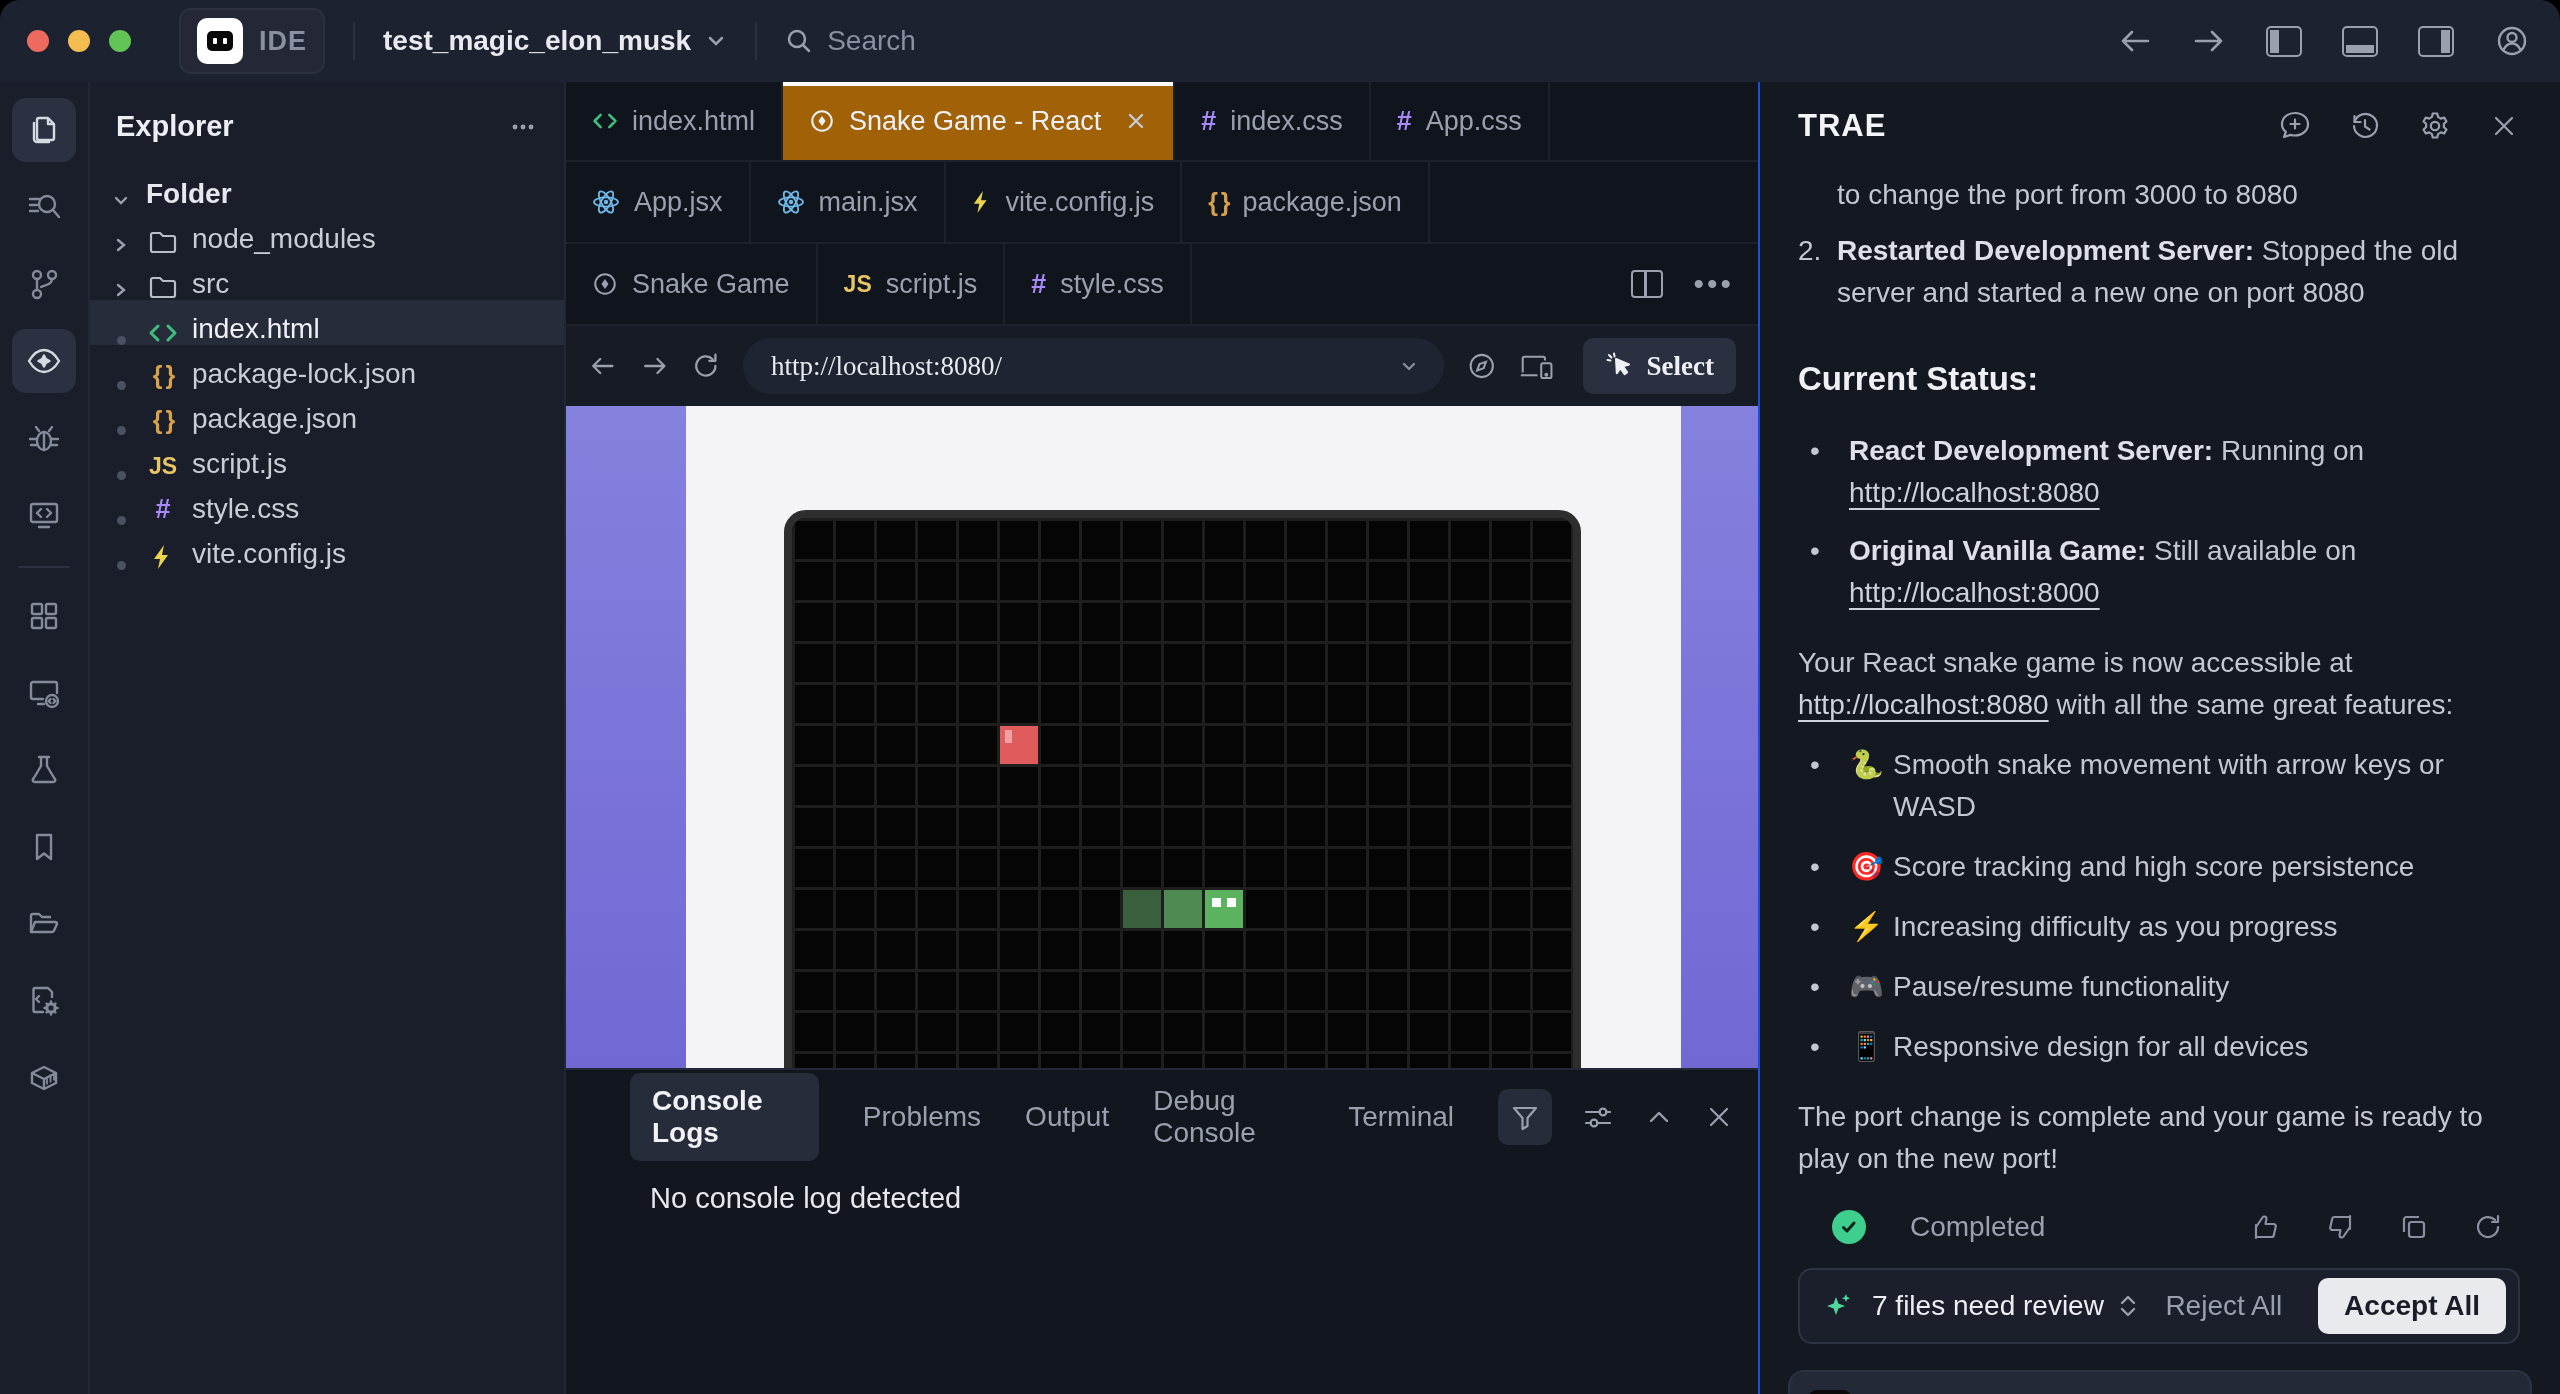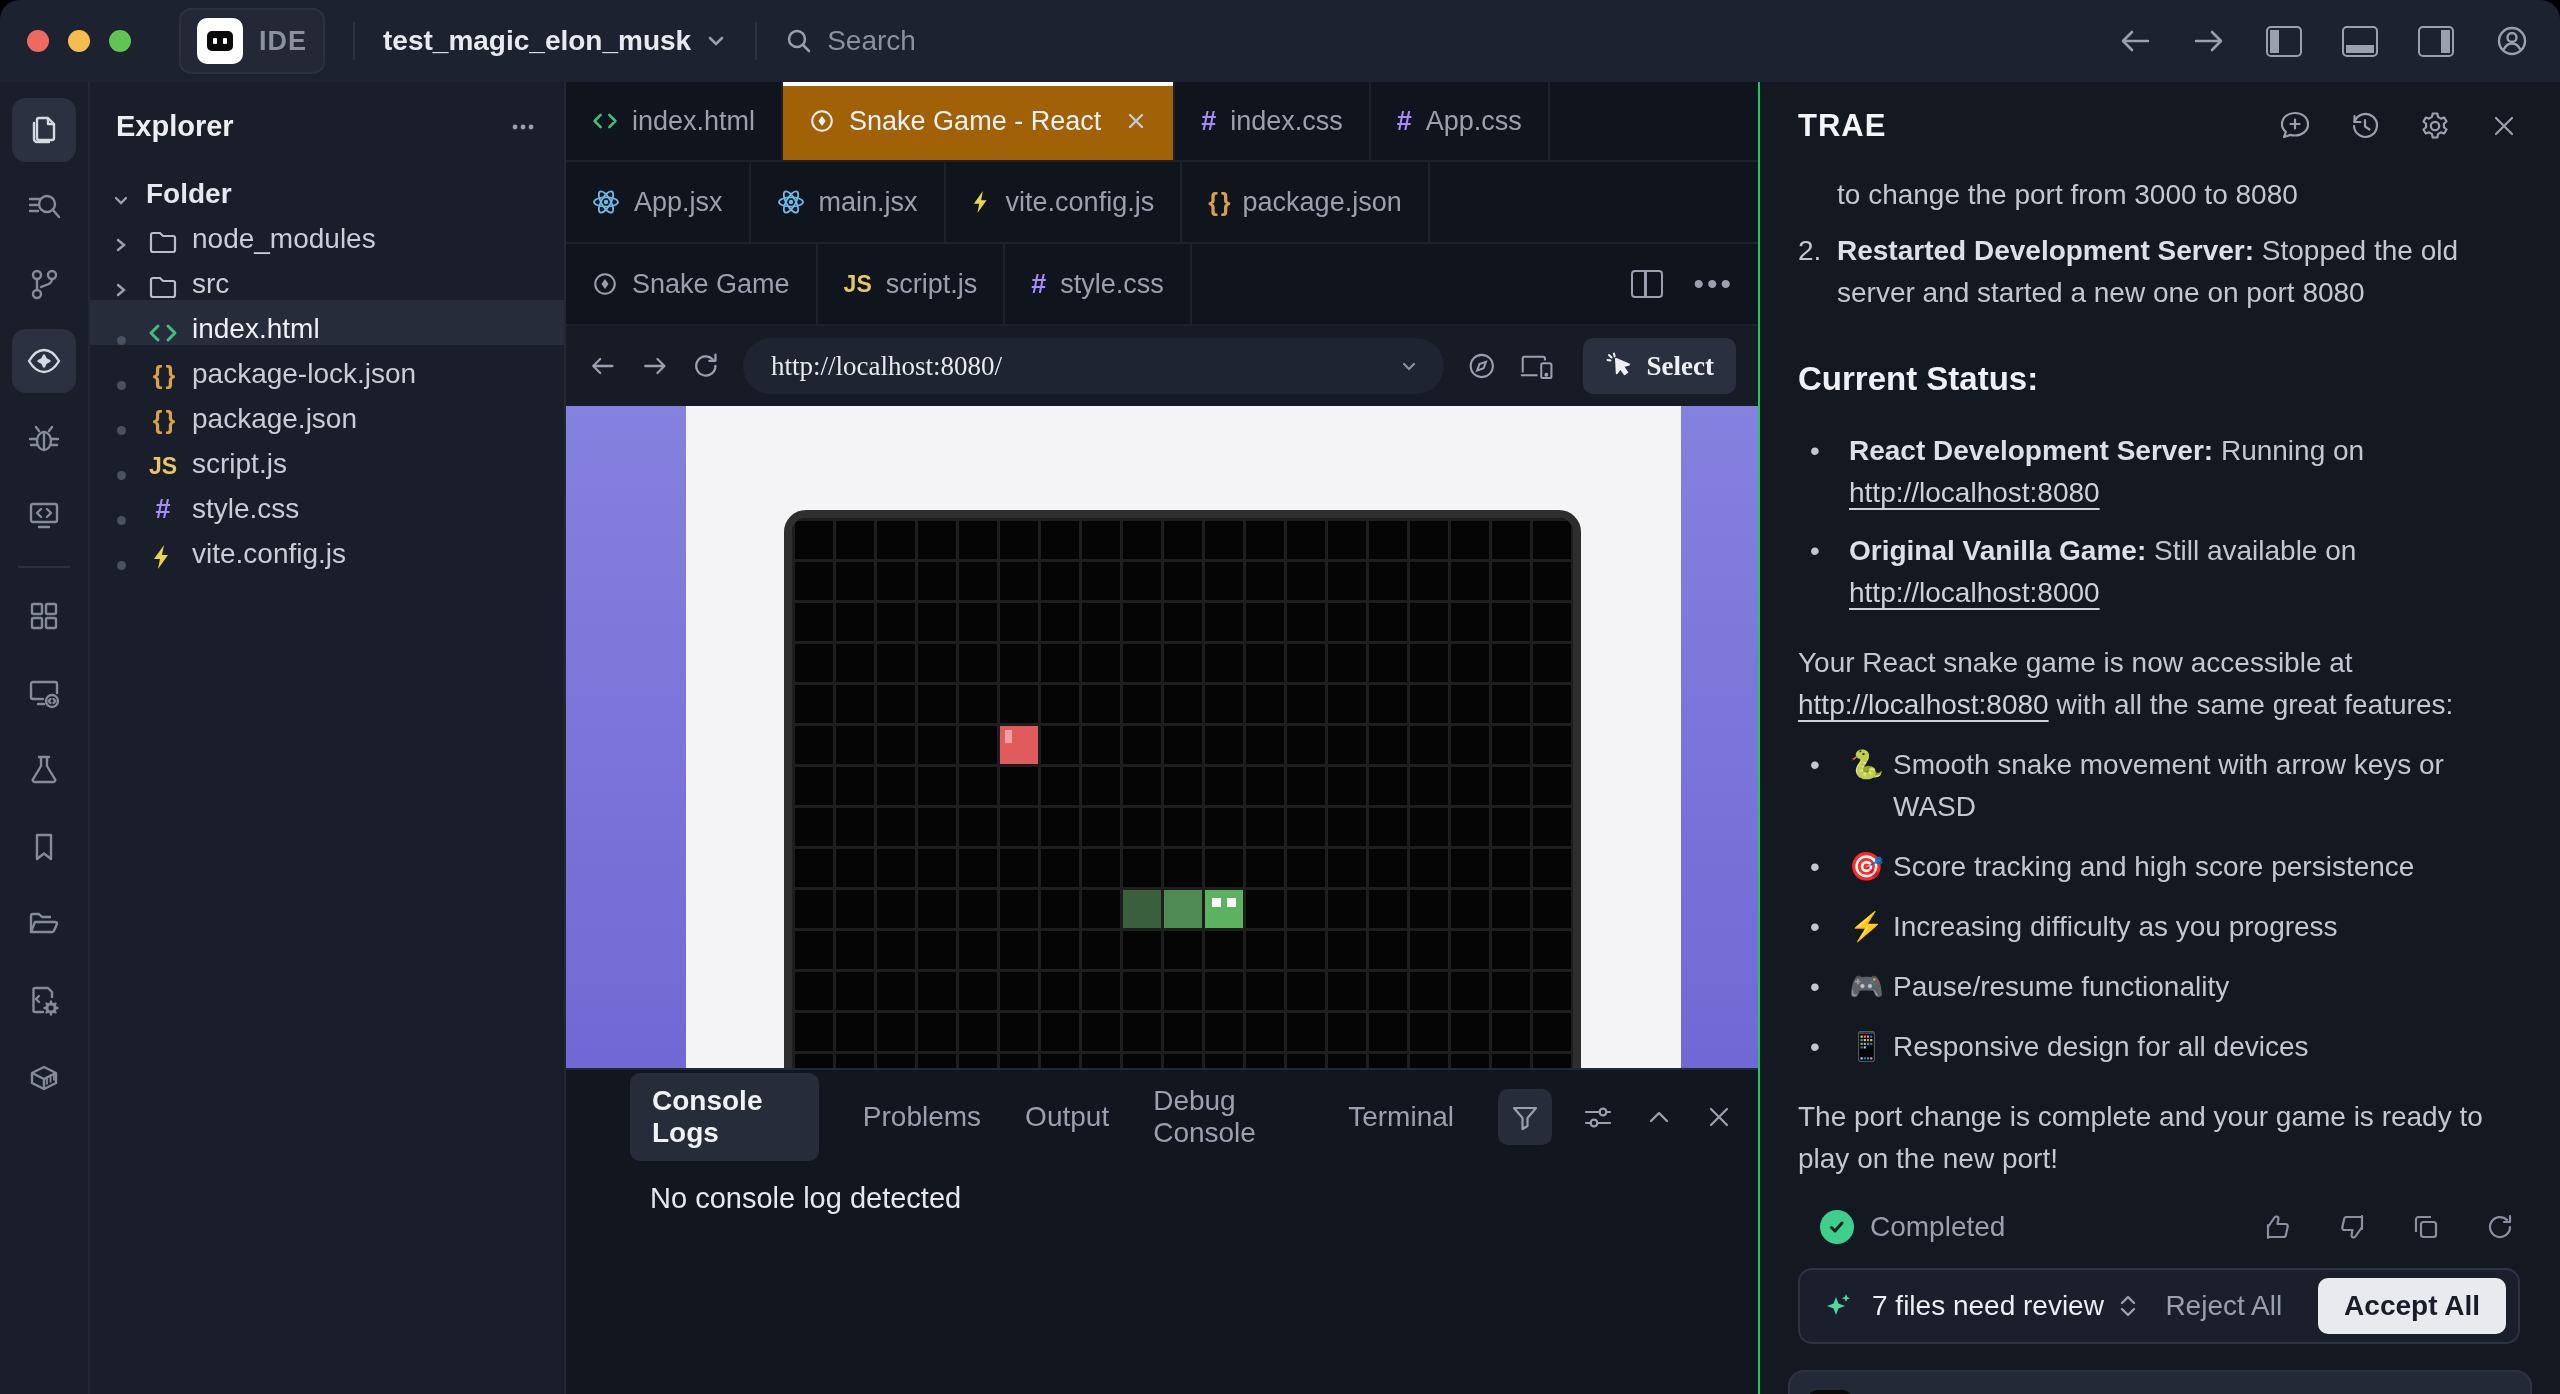--- a/index.html
+++ b/index.html
@@ -90,37 +90,37 @@
 
   
   .console{height:324px;background:#12161f;border-top:2px solid #232836;flex:0 0 auto;display:flex;flex-direction:column;padding-left:40px;}
   .con-tabs{height:74px;display:flex;align-items:center;padding:10px 24px 0 24px;gap:44px;font-size:28px;color:#9aa0ae;}
   .con-tab-active{background:#262c3a;border-radius:10px;padding:12px 22px;color:#f0f2f6;font-weight:600;}
   .con-icons{margin-left:auto;display:flex;align-items:center;gap:30px;}
   .funnel-pill{background:#262c3a;border-radius:10px;width:54px;height:56px;display:flex;align-items:center;justify-content:center;}
   .con-msg{padding:28px 0 0 44px;font-size:29px;color:#e6e8ee;}
 
   
-  .rightpanel{flex:1;background:#141821;border-left:2px solid #22c55e;display:flex;flex-direction:column;overflow:hidden;}
+  .rightpanel{flex:1;background:#141821;border-left:2px solid #1d4ed8;display:flex;flex-direction:column;overflow:hidden;}
   .rp-head{height:88px;display:flex;align-items:center;padding:0 40px 0 38px;flex:0 0 auto;}
   .rp-title{color:#f2f4f8;font-size:31px;font-weight:bold;letter-spacing:1px;}
   .rp-icons{margin-left:auto;display:flex;align-items:center;gap:36px;}
   .rp-content{padding:4px 44px 0 38px;color:#c3c7d1;font-size:28px;line-height:1.5;}
   .indent1{padding-left:39px;}
   .olrow{display:flex;margin-top:14px;}
   .olnum{width:39px;flex:0 0 auto;}
   .bold{font-weight:bold;color:#dde0e8;}
   .h3{color:#eef0f5;font-size:33px;font-weight:bold;margin:40px 0 26px;}
   .ulrow{display:flex;margin-top:16px;}
   .bullet{width:39px;flex:0 0 auto;padding-left:12px;}
   .link{color:#cdd1db;text-decoration:underline;text-underline-offset:6px;}
   .para{margin-top:28px;}
   .feat{display:flex;margin-top:18px;}
   .femoji{width:44px;flex:0 0 auto;}
-  .completed{display:flex;align-items:center;margin:30px 0 0;padding:0 44px 0 60px;flex:0 0 auto;}
+  .completed{display:flex;align-items:center;margin:30px 12px 0;padding:0 44px 0 60px;flex:0 0 auto;gap:28px;}
   .chk{width:34px;height:34px;border-radius:50%;background:#3ecf8e;display:flex;align-items:center;justify-content:center;margin-right:16px;}
   .completed .txt{color:#9aa0ae;font-size:28px;}
   .comp-icons{margin-left:auto;display:flex;gap:42px;color:#8a90a0;}
   .reviewbar{margin:24px 40px 0 38px;height:72px;border:2px solid #2c3342;border-radius:14px;background:#1a1f2b;display:flex;align-items:center;padding:0 12px 0 22px;flex:0 0 auto;}
   .rv-label{color:#eceef3;font-size:28px;margin-left:16px;}
   .rv-updown{margin-left:12px;color:#9aa0ae;}
   .rv-reject{margin-left:auto;color:#9aa0ae;font-size:28px;margin-right:36px;}
   .rv-accept{background:#e9eaee;color:#191d28;font-size:28px;font-weight:600;border-radius:10px;padding:12px 26px;}
   .builder{margin:26px 28px 0 28px;border:2px solid #2c3342;border-bottom:none;border-radius:16px 16px 0 0;background:#232937;padding:18px 18px 0 18px;flex:1;}
   .b-head{display:flex;align-items:center;gap:16px;}

